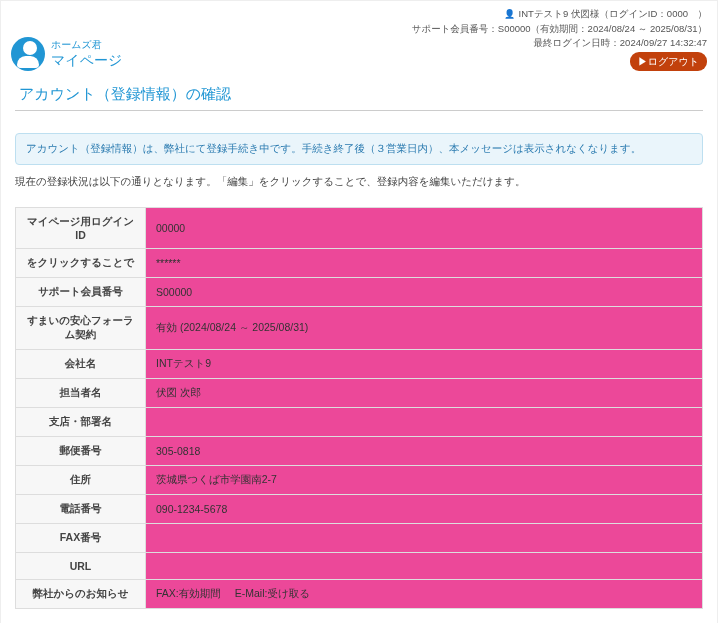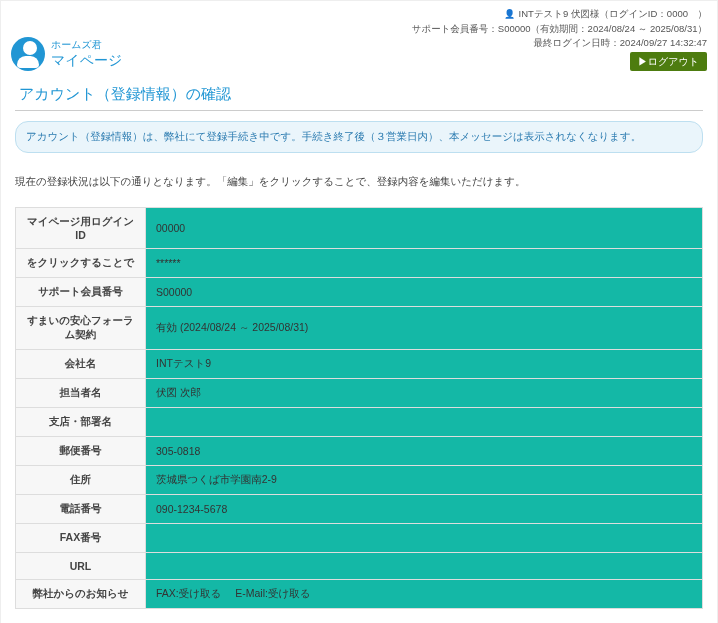--- a/index.html
+++ b/index.html
@@ -27,46 +27,46 @@
     background: #fff; border-radius: 50%; left: 12px; top: 4px;
   }
   .logo-circle::after {
     content: ""; position: absolute; width: 22px; height: 12px;
     background: #fff; border-radius: 10px 10px 4px 4px; left: 6px; bottom: 3px;
   }
   .brand-name { font-size: 10px; color: #2196d4; }
   .brand-sub { font-size: 14px; color: #2196d4; font-weight: normal; }
   .header-right { margin-left: auto; text-align: right; font-size: 9.5px; color: #555; line-height: 1.5; }
   .logout-btn {
-    display: inline-block; background: #4d7c0f; color: #fff;
-    border-radius: 2px; padding: 2px 8px; font-size: 10px;
+    display: inline-block; background: #c2410c; color: #fff;
+    border-radius: 9px; padding: 2px 8px; font-size: 10px;
     margin-top: 2px; cursor: pointer;
   }
   .content { padding: 0 14px 14px; }
   .section-title {
     color: #2196d4; font-size: 15px; padding: 10px 4px 6px;
-    border-bottom: 1px solid #ccc; margin-bottom: 10px;
+    border-bottom: 1px solid #ccc; margin-bottom: 22px;
   }
   .info-banner {
-    background: #eaf5fb; border: 1px solid #bddff0; border-radius: 13px;
-    padding: 8px 10px; color: #2b7bb0; font-size: 10.5px; margin-bottom: 22px;
+    background: #eaf5fb; border: 1px solid #bddff0; border-radius: 4px;
+    padding: 8px 10px; color: #2b7bb0; font-size: 10.5px; margin-bottom: 10px;
   }
   .note { font-size: 10.5px; color: #444; margin-bottom: 18px; }
   .acct-table {
     width: 100%; border-collapse: collapse; border: 1px solid #ddd;
     font-size: 10.5px;
   }
   .acct-table th, .acct-table td {
     border: 1px solid #ddd; padding: 7px 10px;
   }
   .acct-table th {
     background: #f7f7f7; text-align: center; font-weight: bold;
     width: 130px; color: #444;
   }
-  .acct-table td { background: #14b8a6; text-align: left; color: #333; }
+  .acct-table td { background: #ec4899; text-align: left; color: #333; }
   .notice-wrap { display: flex; gap: 14px; }
   .icon-user::before { content:"👤"; font-size:9px; }
 </style>
 </head>
 <body>
 
 <div class="page">
   <div class="header">
     <div class="logo-block">
       <div class="logo-circle"></div>
@@ -117,39 +117,39 @@
       <tr>
             <th>支店・部署名</th>
             <td></td>
           </tr>
       <tr>
             <th>郵便番号</th>
             <td>305-0818</td>
           </tr>
       <tr>
             <th>住所</th>
-            <td>茨城県つくば市学園南2-9</td>
+            <td>茨城県つくば市学園南2-7</td>
           </tr>
       <tr>
             <th>電話番号</th>
             <td>090-1234-5678</td>
           </tr>
       <tr>
             <th>FAX番号</th>
             <td></td>
           </tr>
       <tr>
             <th>URL</th>
             <td></td>
           </tr>
       <tr>
         <th>弊社からのお知らせ</th>
         <td>
           <span class="notice-wrap">
-            <span>FAX:受け取る</span>
+            <span>FAX:有効期間</span>
             <span>E-Mail:受け取る</span>
           </span>
         </td>
       </tr>
 
     </tbody>
       </table>
 
   </div>
 

